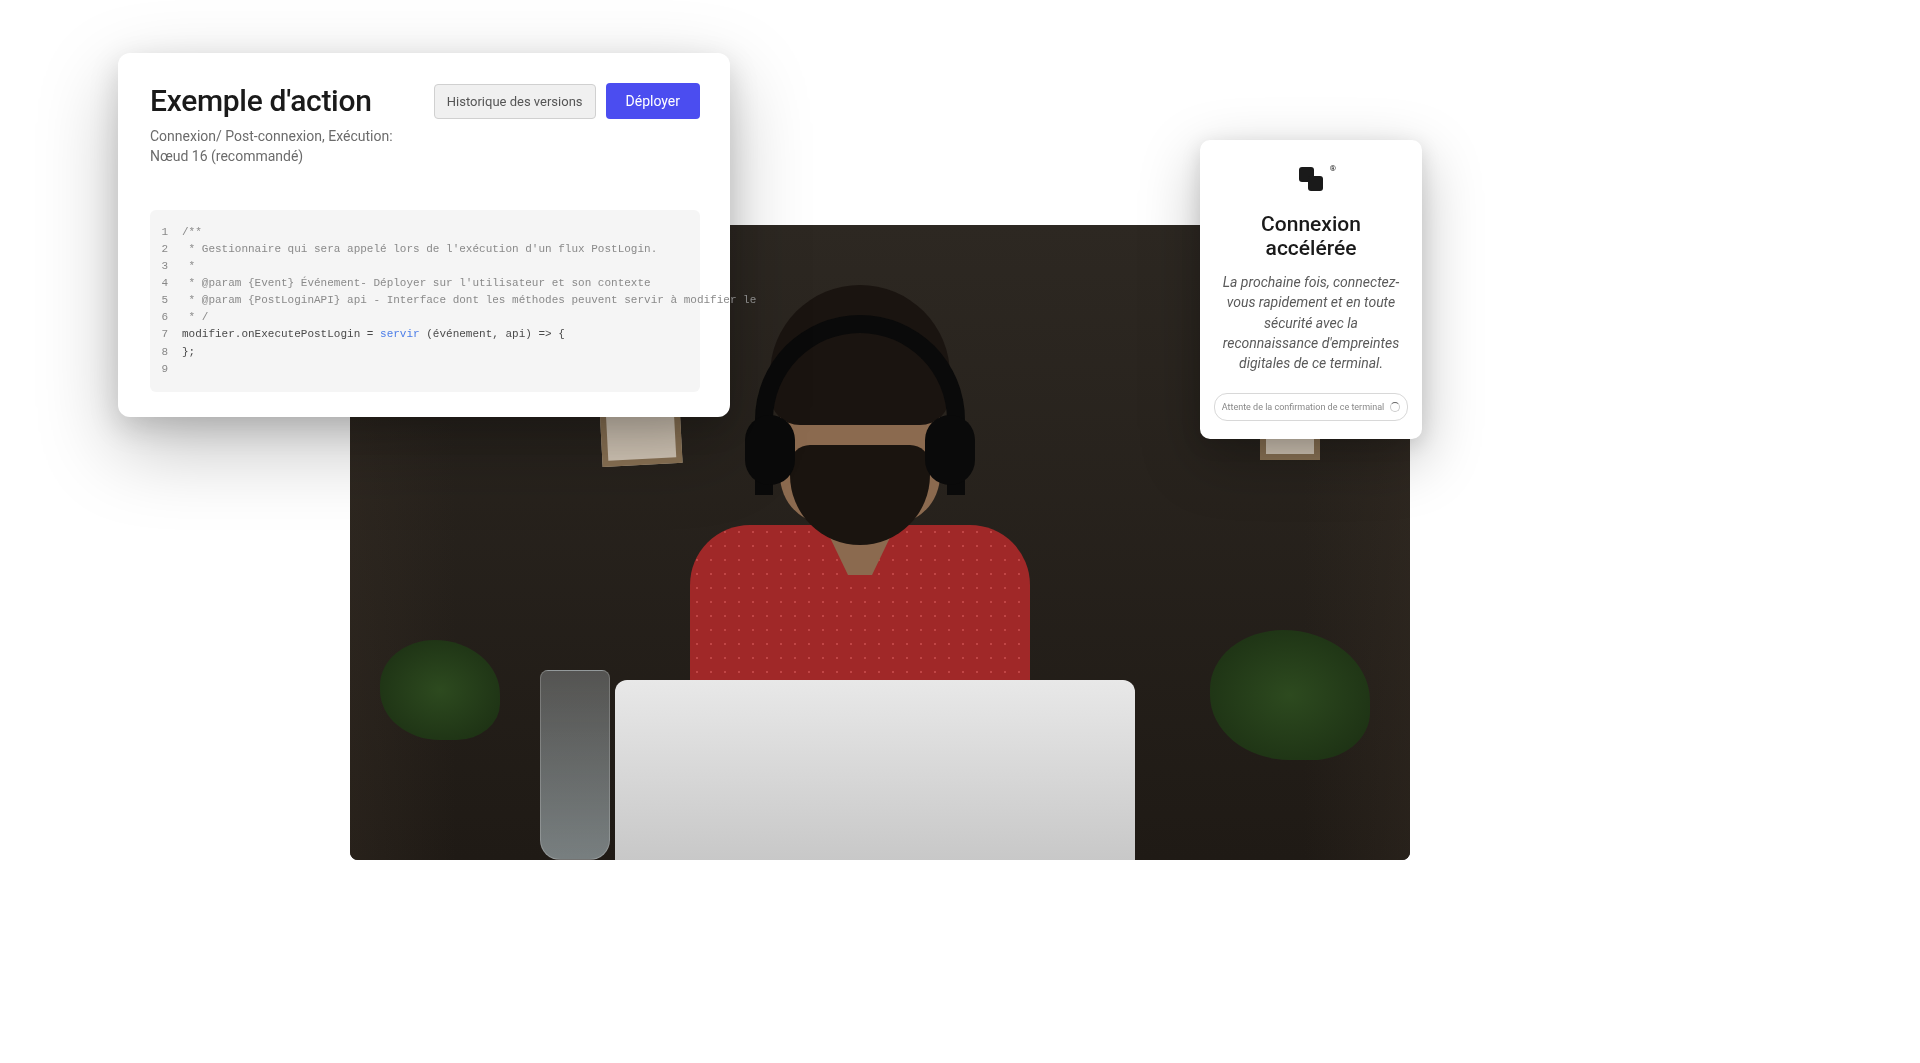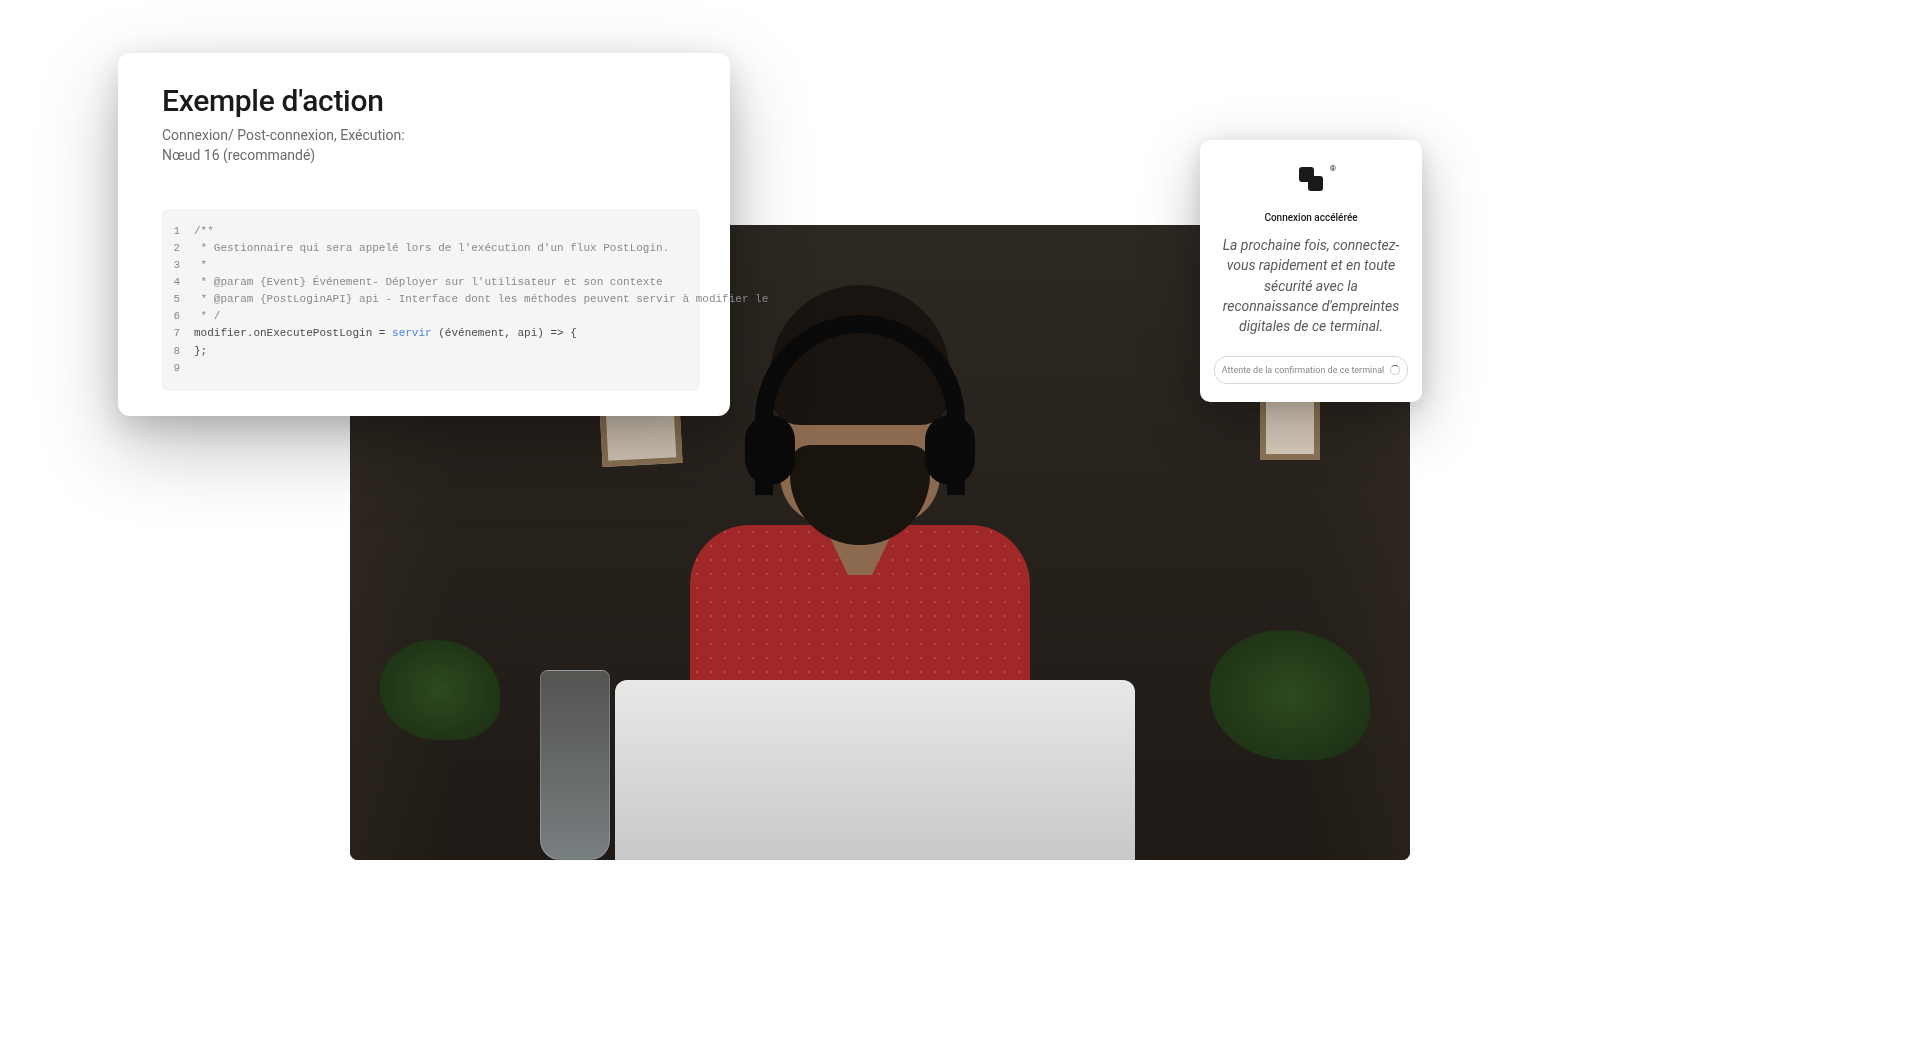--- a/index.html
+++ b/index.html
@@ -157,21 +157,21 @@
 
     
     .code-card {
       position: absolute;
       left: 118px;
       top: 53px;
       width: 612px;
       background: #ffffff;
       border-radius: 12px;
       box-shadow: 0 30px 80px rgba(0,0,0,0.25), 0 10px 30px rgba(0,0,0,0.15);
-      padding: 30px 30px 25px 44px;
+      padding: 30px 30px 25px 32px;
     }
     .code-header {
       display: flex;
       justify-content: space-between;
       align-items: flex-start;
       margin-bottom: 8px;
     }
     .code-title {
       font-size: 30px;
       font-weight: 500;
@@ -280,21 +280,21 @@
       border-radius: 3px;
     }
     .login-logo-reg {
       position: absolute;
       top: 0px;
       right: -10px;
       font-size: 8px;
       color: #1a1a1a;
     }
     .login-title {
-      font-size: 10px;
+      font-size: 21px;
       font-weight: 500;
       color: #1a1a1a;
       margin-bottom: 12px;
     }
     .login-text {
       font-size: 14px;
       color: #5a5a5a;
       line-height: 1.45;
       margin-bottom: 20px;
       padding: 0 4px;
@@ -341,20 +341,24 @@
     <div class="hero-earcup-left"></div>
     <div class="hero-earcup-right"></div>
   </div>
   <div class="hero-glass"></div>
   <div class="hero-laptop"></div>
 </div>
 
 <div class="code-card">
   <div class="code-header">
     <div class="code-title">Exemple d'action</div>
+    <div class="code-actions">
+      <button class="btn-secondary">Historique des versions</button>
+      <button class="btn-primary">Déployer</button>
+    </div>
   </div>
   <div class="code-subtitle">Connexion/ Post-connexion, Exécution: Nœud 16 (recommandé)</div>
   <div class="code-block" id="code-block">
       <div class="code-line">
         <span class="line-num">1</span>
         <span class="line-content"><span>/**</span></span>
       </div>
       <div class="code-line">
         <span class="line-num">2</span>
         <span class="line-content"><span> * Gestionnaire qui sera appelé lors de l'exécution d'un flux PostLogin.</span></span>

